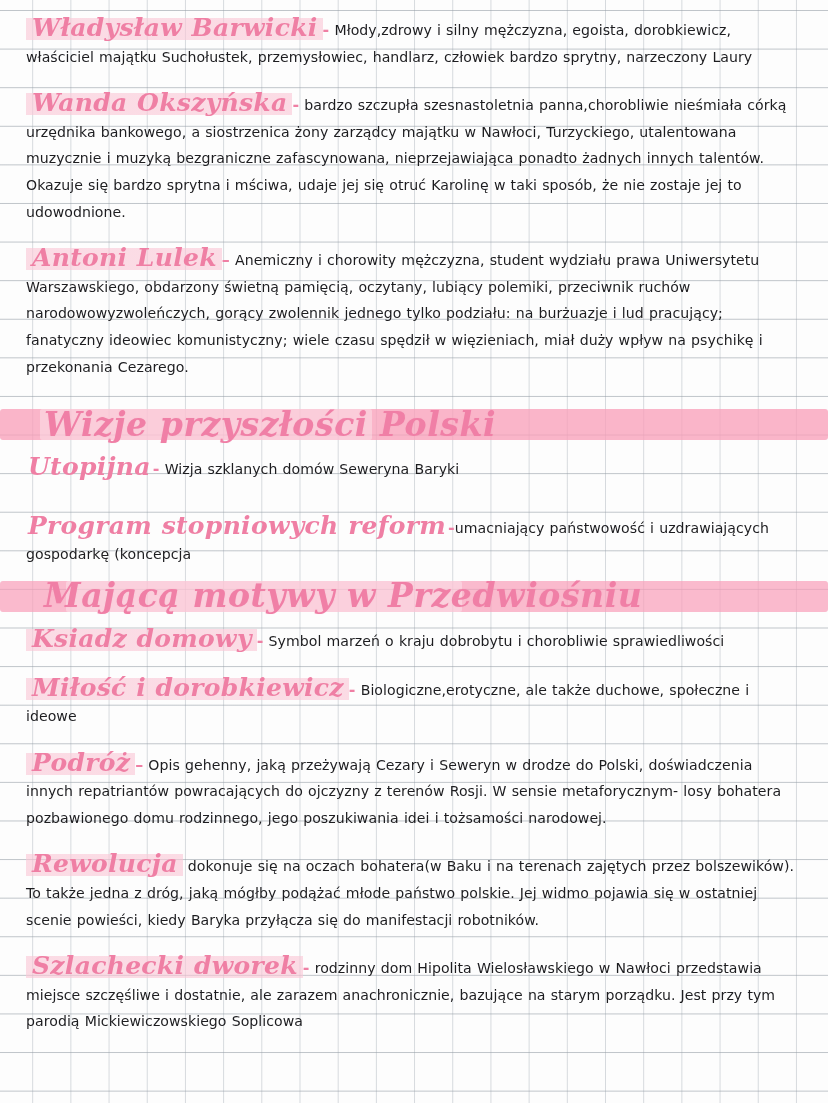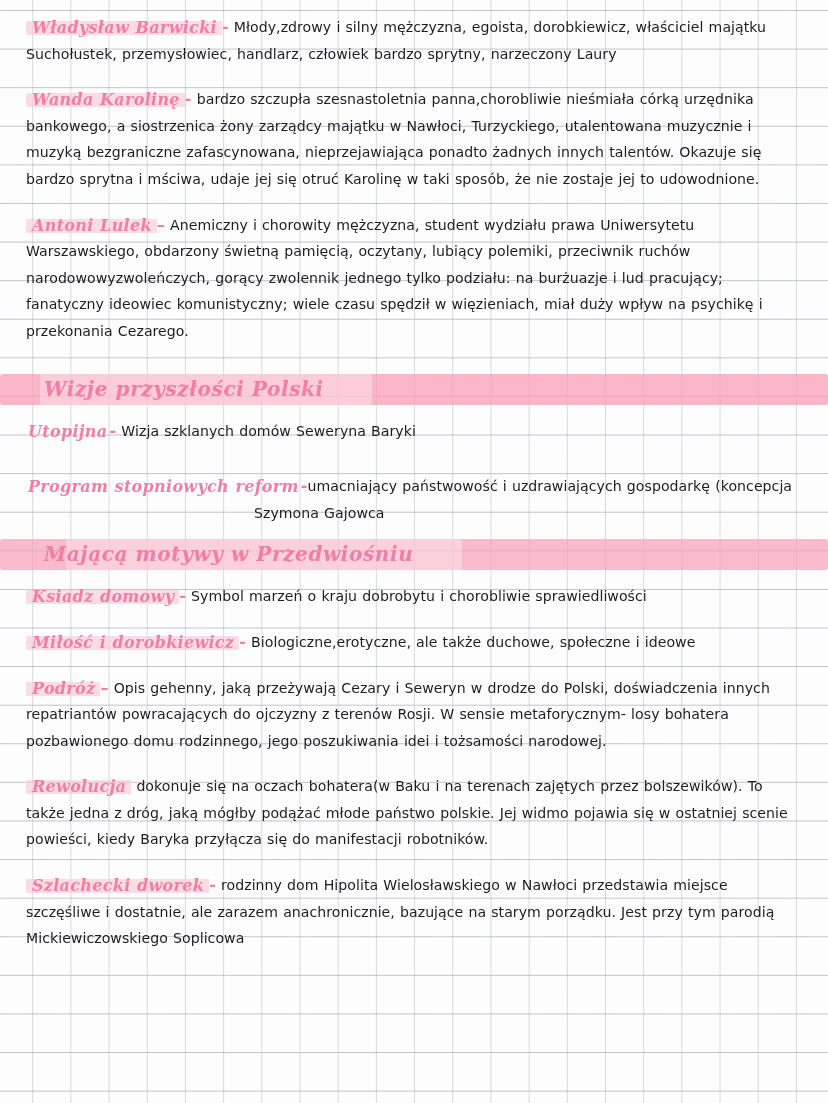--- a/index.html
+++ b/index.html
@@ -70,21 +70,21 @@
 
   
   .entry {
     position: relative;
     margin-bottom: 9px;
   }
   .entry p {
     text-indent: 0;
   }
   .entry .lbl {
-    font-size: 16px;
+    font-size: 25px;
     line-height: 26.6px;
     position: relative;
     top: 1px;
     margin-top: 6px;
   }
   .entry .dash {
     color: #ef7fa4;
     font-family: "DejaVu Sans", sans-serif;
     font-style: normal;
     font-weight: 700;
@@ -111,21 +111,21 @@
   .sec-bar .band.soft {
     background: rgba(248,160,186,0.72);
   }
   .sec-bar .sec-title {
     position: relative;
     z-index: 2;
     font-family: "DejaVu Serif", serif;
     font-style: italic;
     font-weight: 700;
     color: #f07fa6;
-    font-size: 20px;
+    font-size: 33px;
     line-height: 1;
     letter-spacing: 0.6px;
     margin-left: 18px;
     text-shadow: 0 0 1px rgba(240,127,166,0.25);
   }
   
   .sec-bar .wash {
     position: absolute;
     z-index: 1;
     top: 4px;
@@ -149,21 +149,21 @@
     <p class="hand">
       <span class="script lbl hl">Władysław Barwicki</span><span class="dash">-</span>
       <span>Młody,zdrowy i silny mężczyzna, egoista, dorobkiewicz, właściciel majątku Suchołustek, przemysłowiec, handlarz, człowiek bardzo sprytny, narzeczony Laury</span>
     </p>
   </div>
 
   <div class="spacer-sm"></div>
 
   <div class="entry">
     <p class="hand">
-      <span class="script lbl hl">Wanda Karolinę</span><span class="dash">-</span>
+      <span class="script lbl hl">Wanda Okszyńska</span><span class="dash">-</span>
       <span>bardzo szczupła szesnastoletnia panna,chorobliwie nieśmiała córką urzędnika bankowego, a siostrzenica żony zarządcy majątku w Nawłoci, Turzyckiego, utalentowana muzycznie i muzyką bezgraniczne zafascynowana, nieprzejawiająca ponadto żadnych innych talentów. Okazuje się bardzo sprytna i mściwa, udaje jej się otruć Karolinę w taki sposób, że nie zostaje jej to udowodnione.</span>
     </p>
   </div>
 
   <div class="spacer-sm"></div>
 
   <div class="entry">
     <p class="hand">
       <span class="script lbl hl">Antoni Lulek</span><span class="dash">–</span>
       <span>Anemiczny i chorowity mężczyzna, student wydziału prawa Uniwersytetu Warszawskiego, obdarzony świetną pamięcią, oczytany, lubiący polemiki, przeciwnik ruchów narodowowyzwoleńczych, gorący zwolennik jednego tylko podziału: na burżuazje i lud pracujący; fanatyczny ideowiec komunistyczny; wiele czasu spędził w więzieniach, miał duży wpływ na psychikę i przekonania Cezarego.</span>
@@ -187,21 +187,20 @@
   </div>
 
   <div class="spacer-sm"></div>
 
 
   <div class="spacer-sm"></div>
 
   <div class="entry">
     <p class="hand">
       <span class="script lbl nohl">Program stopniowych reform</span><span class="dash">-</span><span>umacniający państwowość i uzdrawiających gospodarkę (koncepcja</span>
-      <span class="indent-line">Szymona Gajowca</span>
     </p>
   </div>
 
   <div class="sec-bar">
     <div class="band soft"></div>
     <div class="wash" style="left:40px;width:396px;"></div>
     <span class="sec-title">Mającą motywy w Przedwiośniu</span>
   </div>
 
   <div class="entry">

